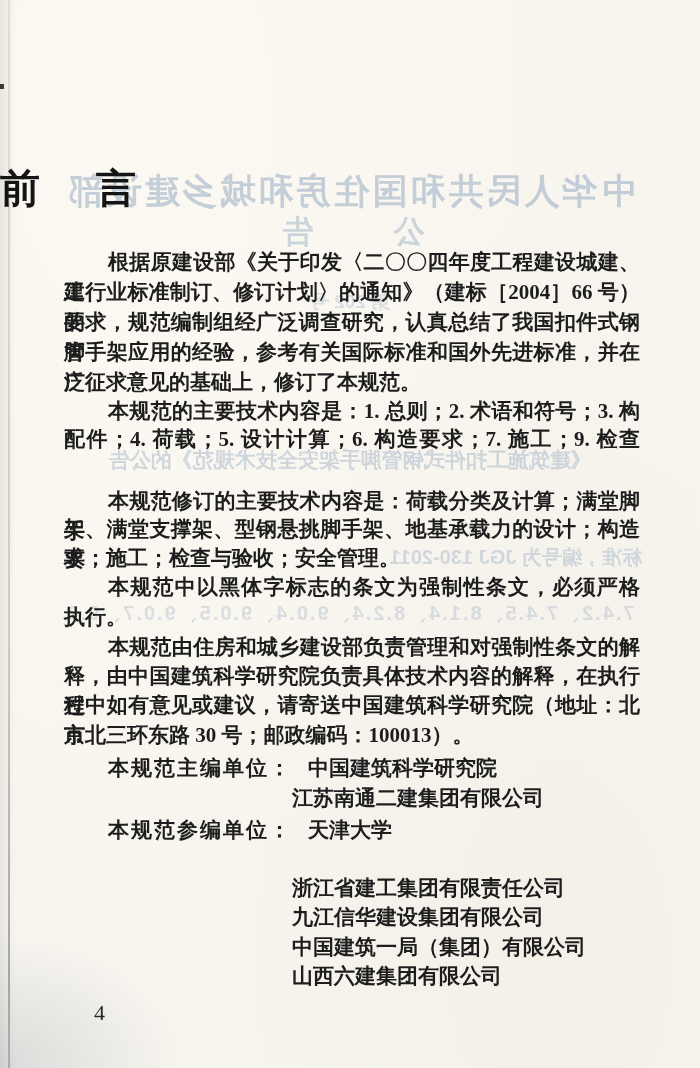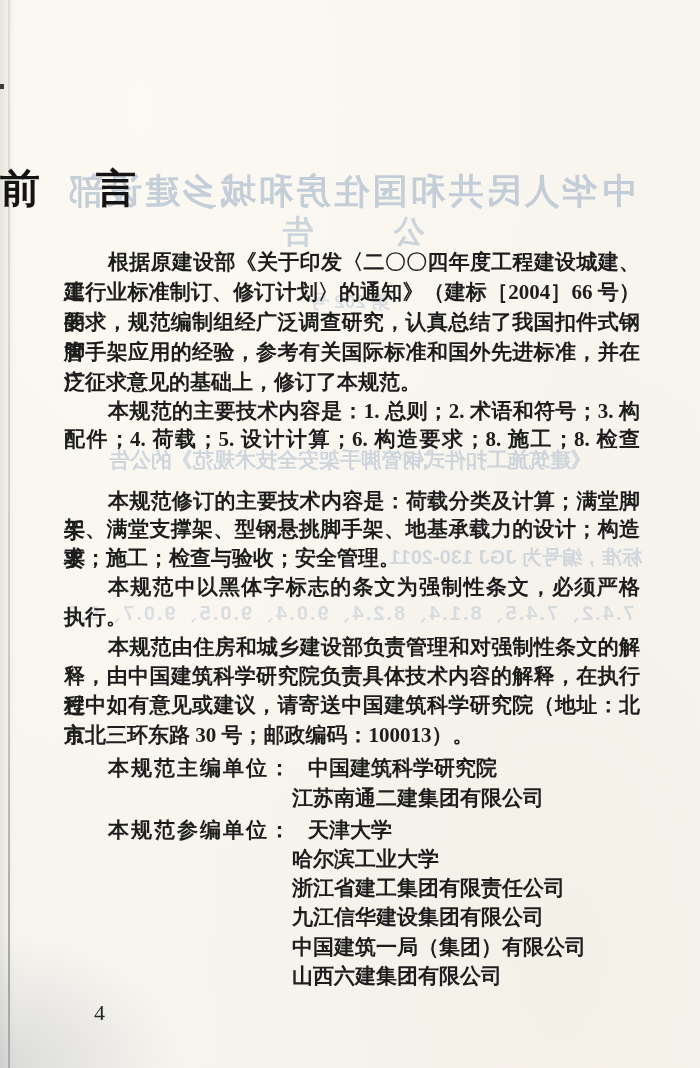--- a/index.html
+++ b/index.html
@@ -81,40 +81,39 @@
   <div class="ghost g6">7.4.2、7.4.5、8.1.4、8.2.4、9.0.4、9.0.5、9.0.7、9.0</div>
 
   <div class="title">前　言</div>
 
   <div class="line indent full" style="top:247px">根据原建设部《关于印发〈二〇〇四年度工程建设城建、建</div>
   <div class="line full" style="top:277px">工行业标准制订、修订计划〉的通知》（建标［2004］66 号）的</div>
   <div class="line full" style="top:307px">要求，规范编制组经广泛调查研究，认真总结了我国扣件式钢管</div>
   <div class="line full" style="top:337px">脚手架应用的经验，参考有关国际标准和国外先进标准，并在广</div>
   <div class="line" style="top:367px">泛征求意见的基础上，修订了本规范。</div>
   <div class="line indent full" style="top:396px">本规范的主要技术内容是：1. 总则；2. 术语和符号；3. 构</div>
-  <div class="line full" style="top:424px">配件；4. 荷载；5. 设计计算；6. 构造要求；8. 施工；8. 检查</div>
+  <div class="line full" style="top:424px">配件；4. 荷载；5. 设计计算；6. 构造要求；7. 施工；9. 检查</div>
   <div class="line indent full" style="top:486px">本规范修订的主要技术内容是：荷载分类及计算；满堂脚手</div>
   <div class="line full" style="top:514px">架、满堂支撑架、型钢悬挑脚手架、地基承载力的设计；构造要</div>
   <div class="line" style="top:543px">求；施工；检查与验收；安全管理。</div>
   <div class="line indent full" style="top:572px">本规范中以黑体字标志的条文为强制性条文，必须严格</div>
   <div class="line" style="top:602px">执行。</div>
   <div class="line full" style="top:661px">释，由中国建筑科学研究院负责具体技术内容的解释，在执行过</div>
   <div class="line indent full" style="top:632px">本规范由住房和城乡建设部负责管理和对强制性条文的解</div>
   <div class="line full" style="top:690px">程中如有意见或建议，请寄送中国建筑科学研究院（地址：北京</div>
   <div class="line" style="top:720px">市北三环东路 30 号；邮政编码：100013）。</div>
 
   <div class="line indent" style="top:753px">
     <span class="u-label">本规范主编单位：</span><span class="u-value">中国建筑科学研究院</span>
   </div>
   <div class="line cont" style="top:783px">江苏南通二建集团有限公司</div>
 
   <div class="line indent" style="top:815px">
     <span class="u-label">本规范参编单位：</span><span class="u-value">天津大学</span>
   </div>
-  <div class="line cont" style="top:844px">哈尔滨工业大学</div>
   <div class="line cont" style="top:873px">浙江省建工集团有限责任公司</div>
   <div class="line cont" style="top:902px">九江信华建设集团有限公司</div>
   <div class="line cont" style="top:932px">中国建筑一局（集团）有限公司</div>
   <div class="line cont" style="top:961px">山西六建集团有限公司</div>
 
   <div class="pagenum">4</div>
 
 </div>
 
 </body></html>

